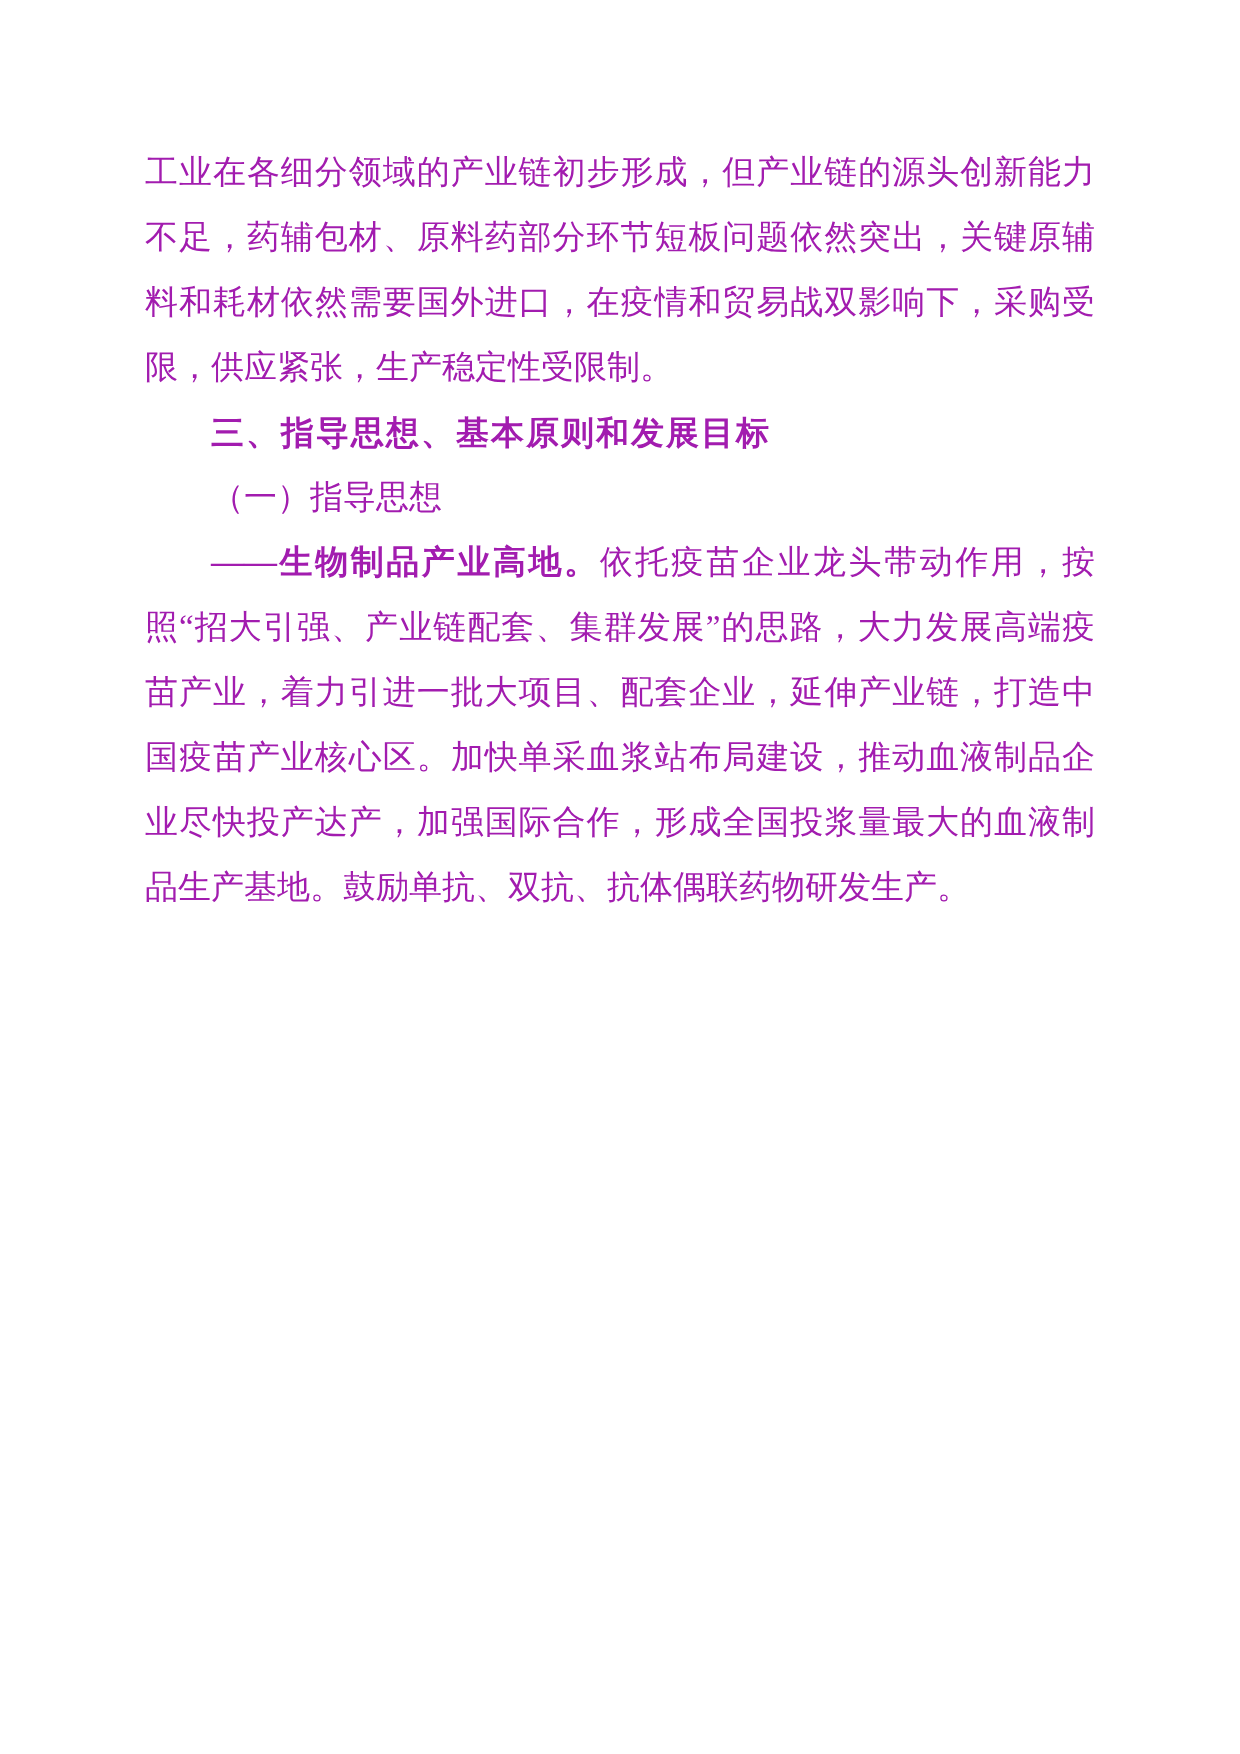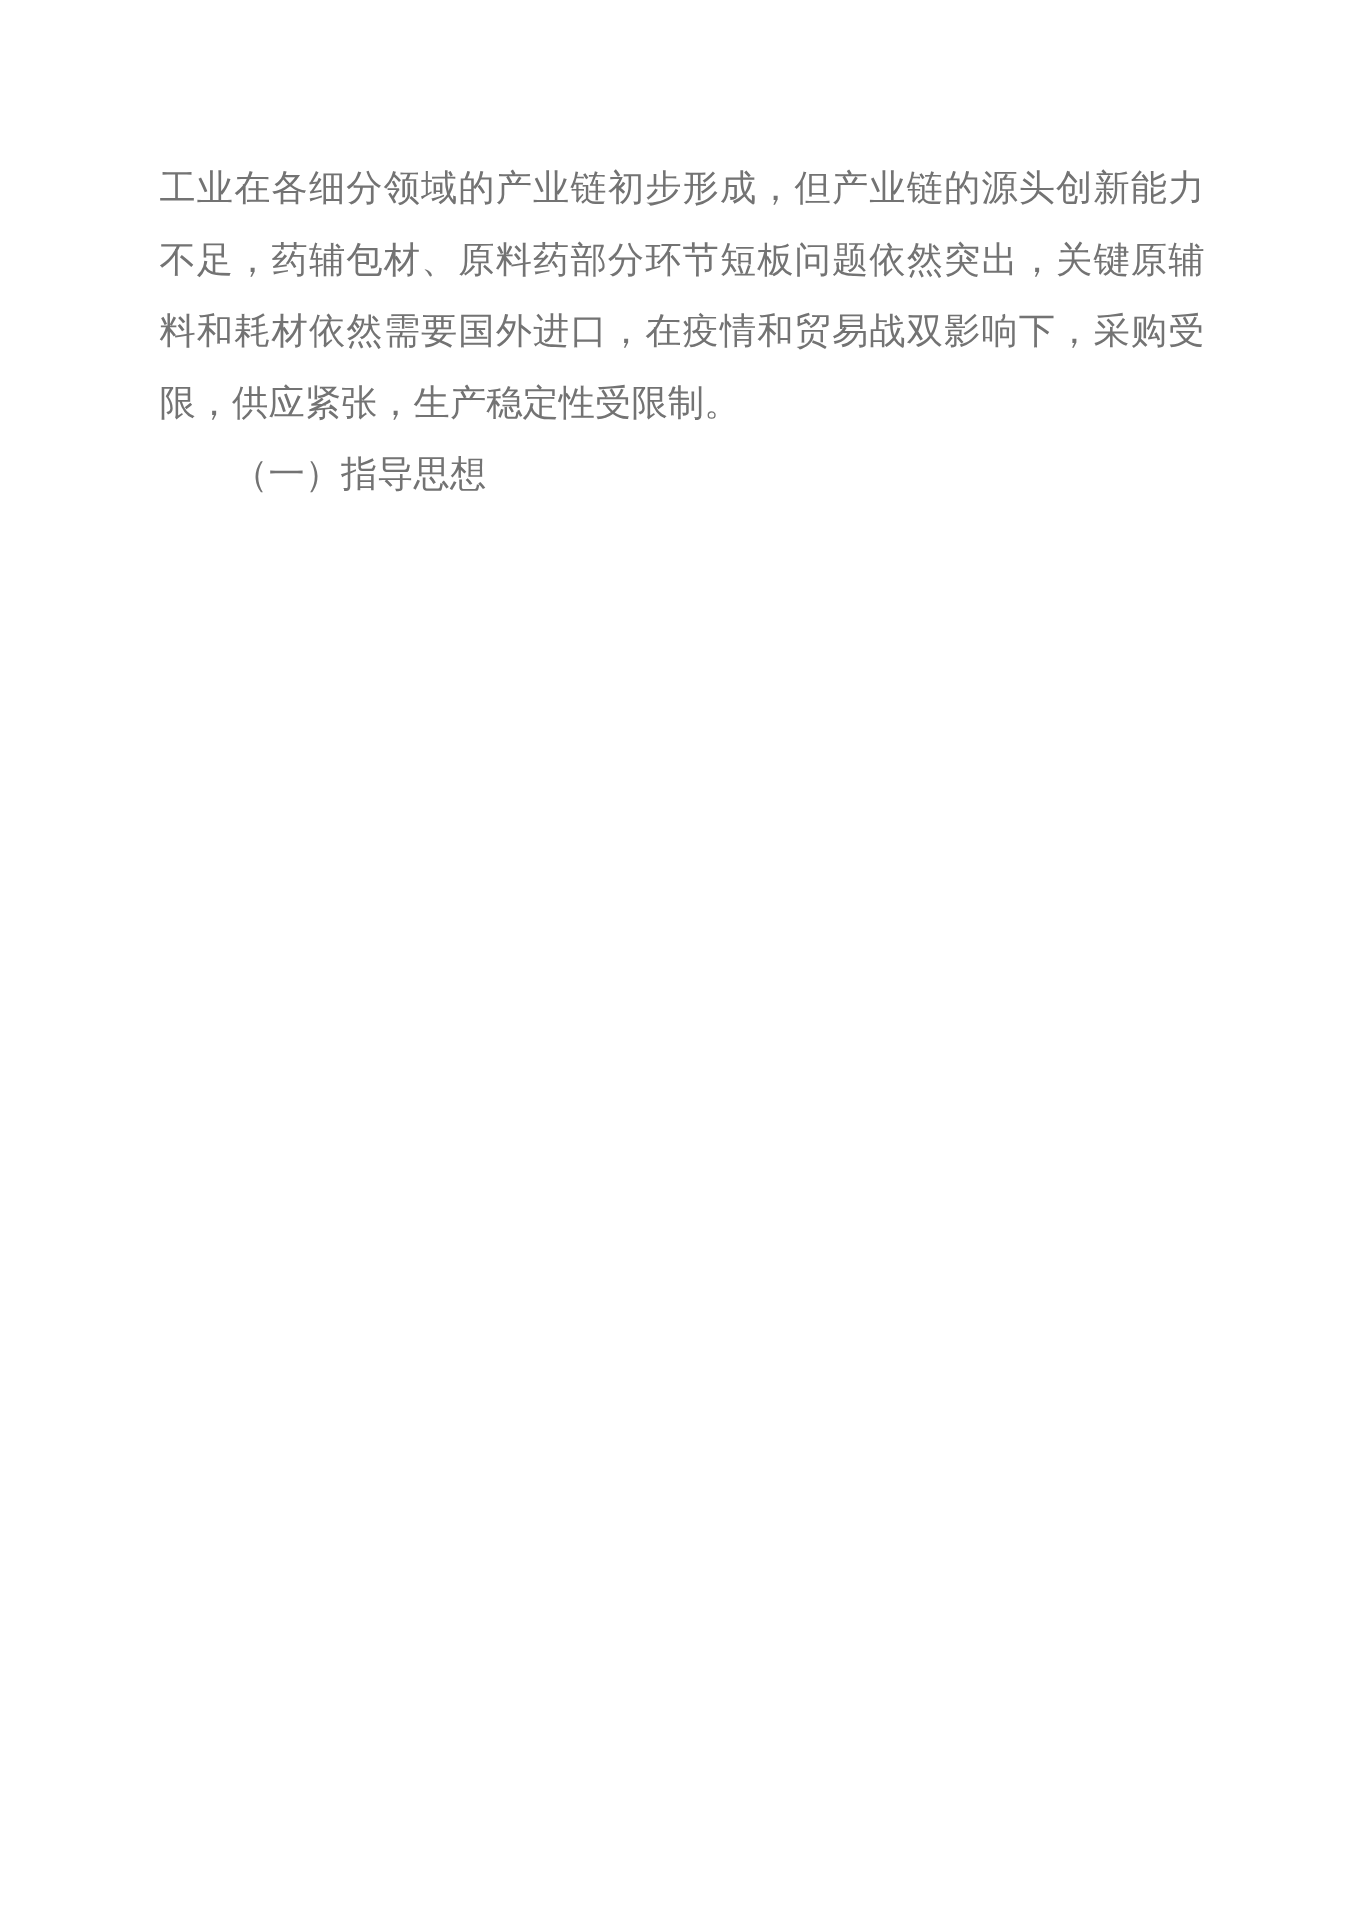--- a/index.html
+++ b/index.html
@@ -16,21 +16,21 @@
     padding: 140px 145px 0 145px;
     overflow: hidden;
     color: #000000;
   }
   .doc {
     width: 950px;
     font-family: "Liberation Serif", serif;
     font-size: 33px;
     line-height: 65px;
     text-align: justify;
-    color: #737373;
+    color: #a21caf;
   }
   .doc p {
     margin: 0;
     padding: 0;
     text-indent: 2em;
   }
   .doc p.no-indent {
     text-indent: 0;
   }
   .heading {
@@ -46,20 +46,24 @@
   }
 </style>
 </head>
 <body>
 
 <div class="page">
   <div class="doc">
 
     <p class="no-indent">工业在各细分领域的产业链初步形成，但产业链的源头创新能力不足，药辅包材、原料药部分环节短板问题依然突出，关键原辅料和耗材依然需要国外进口，在疫情和贸易战双影响下，采购受限，供应紧张，生产稳定性受限制。</p>
 
+    <p class="heading">三、指导思想、基本原则和发展目标</p>
 
     <p class="subheading">（一）指导思想</p>
 
 
+    <p>
+      <span class="lead">——生物制品产业高地。</span><span>依托疫苗企业龙头带动作用，按照“招大引强、产业链配套、集群发展”的思路，大力发展高端疫苗产业，着力引进一批大项目、配套企业，延伸产业链，打造中国疫苗产业核心区。加快单采血浆站布局建设，推动血液制品企业尽快投产达产，加强国际合作，形成全国投浆量最大的血液制品生产基地。鼓励单抗、双抗、抗体偶联药物研发生产。</span>
+    </p>
 
 
   </div>
 </div>
 
 </body></html>

